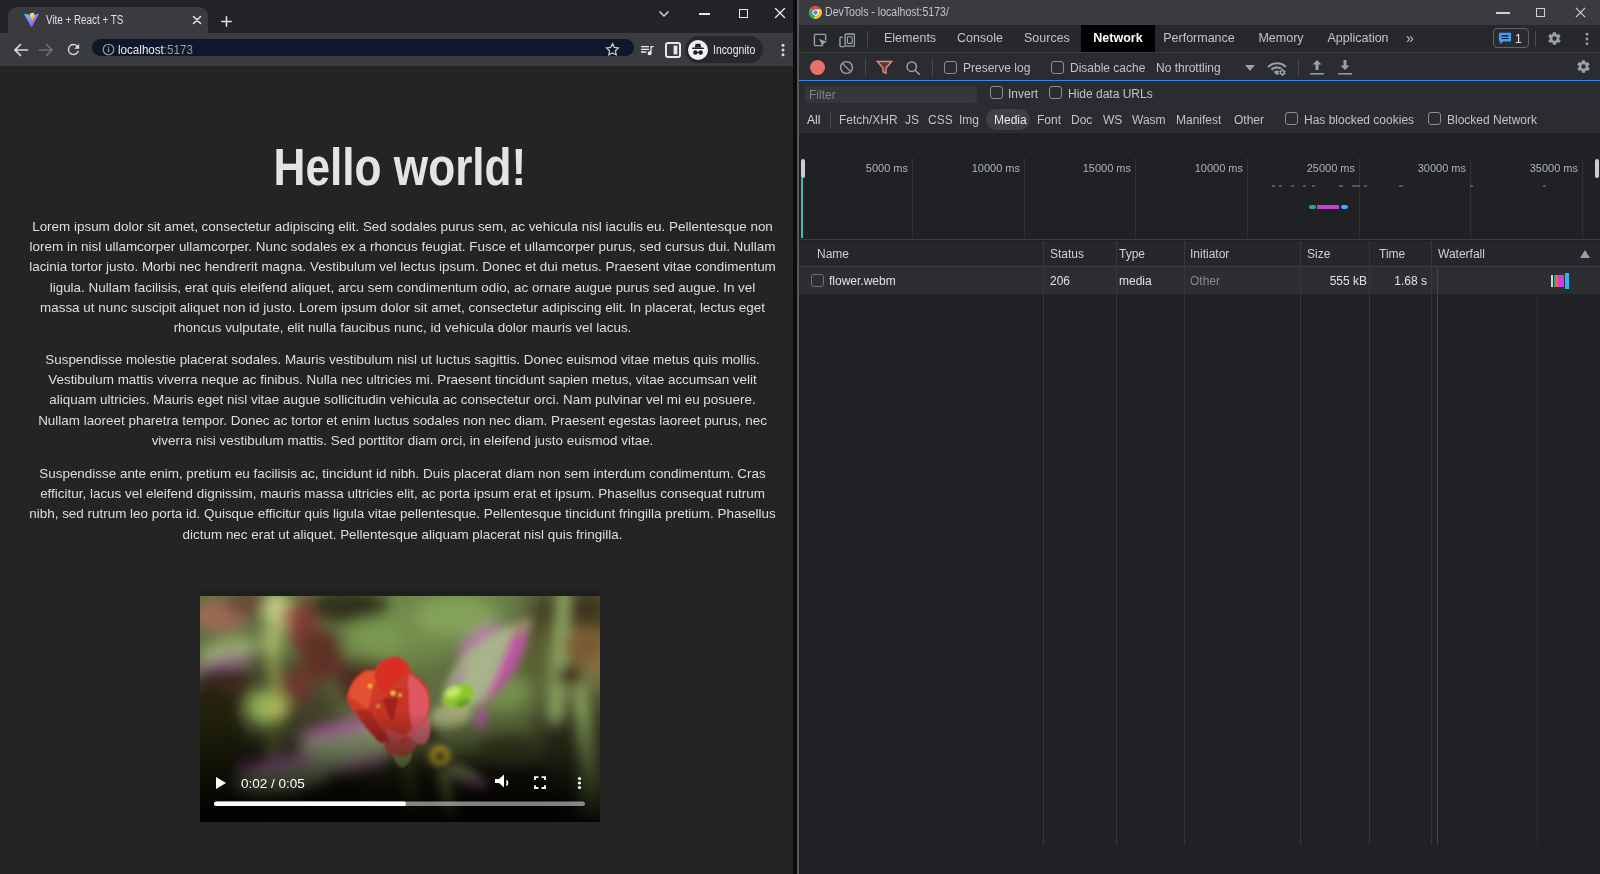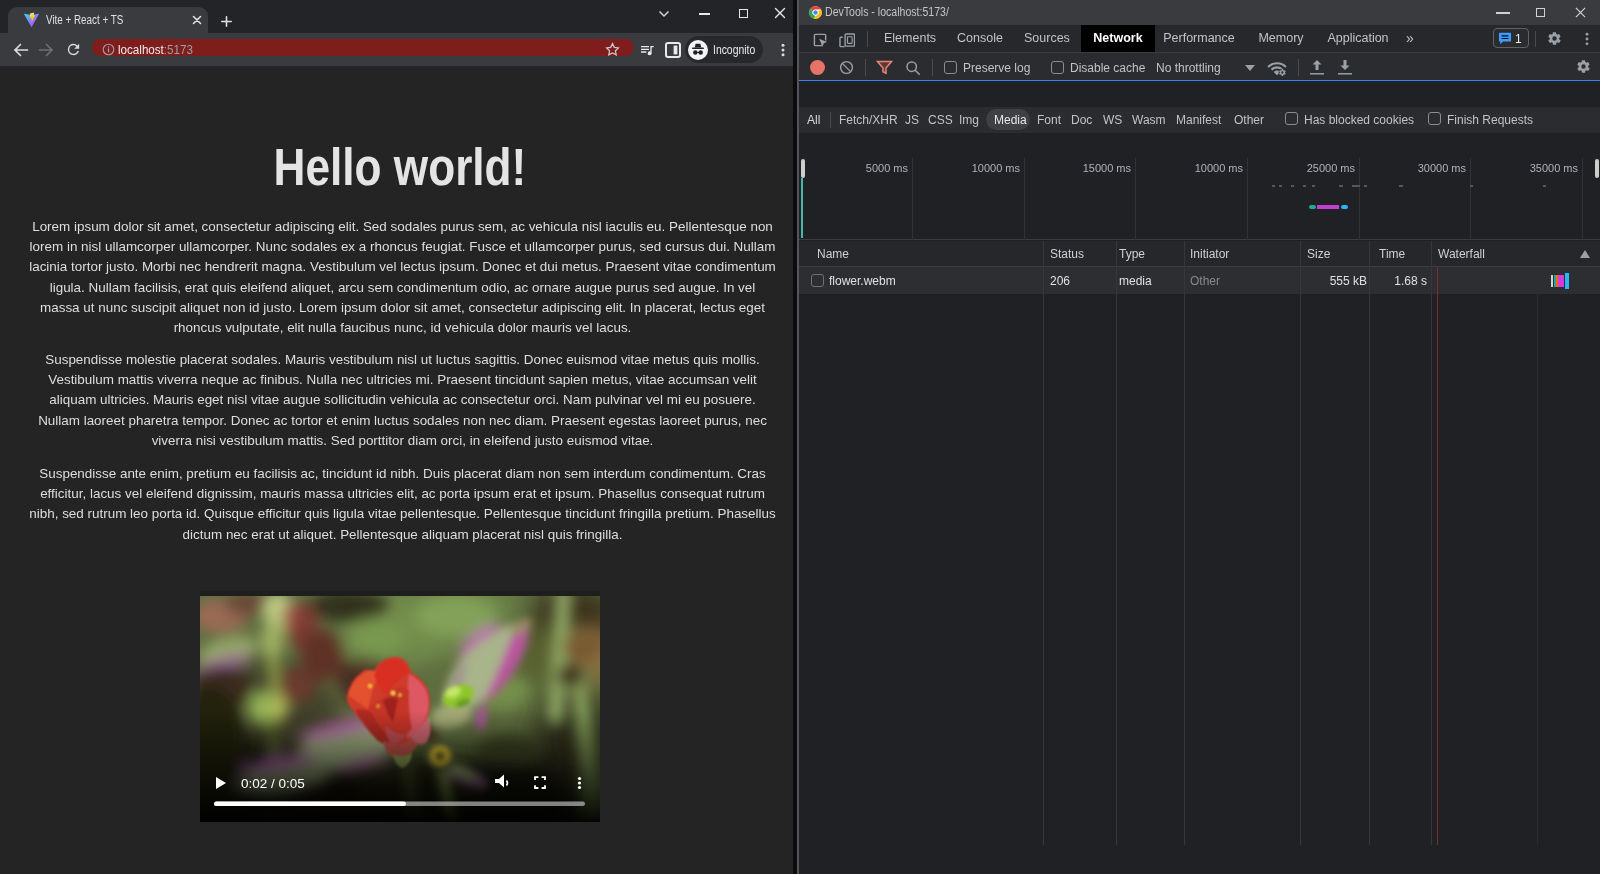--- a/index.html
+++ b/index.html
@@ -6,21 +6,21 @@
 html,body { width:1600px; height:874px; overflow:hidden; background:#0c0c0d; font-family:"Liberation Sans", sans-serif; }
 .abs { position:absolute; }
 
 #lwin { position:absolute; left:0; top:0; width:793px; height:874px; background:#242424; }
 #ltitle { position:absolute; left:0; top:0; width:793px; height:33px; background:#232427;text-align:right; }
 #ltab { position:absolute; left:8px; top:7px; width:200px; height:26px; background:#393b3e; border-radius:9px 9px 0 0; }
 #ltab .title { position:absolute; left:38px; top:6px; font-size:12px; color:#dfe1e4; transform:scaleX(0.82); transform-origin:0 50%; white-space:nowrap; }
 #ltab .cx { position:absolute; left:182px; top:6px; width:14px; height:14px; color:#dfe1e4; }
 #ltoolbar { position:absolute; left:0; top:33px; width:793px; height:33px; background:#393b3e; }
 #lcontent { position:absolute; left:0; top:66px; width:793px; height:808px; background:#242424; }
-#urlpill { position:absolute; left:92px; top:6px; width:542px; height:17px; border-radius:11px; background:#7f1d1d; }
+#urlpill { position:absolute; left:92px; top:6px; width:542px; height:17px; border-radius:11px; background:#0f172a; }
 #incog { position:absolute; left:685px; top:3px; width:78px; height:27px; border-radius:14px; background:#27282b; }
 h1.hello { position:absolute; left:3px; top:74px; line-height:56px; width:793px; text-align:center; font-size:51px; font-weight:bold; color:#e4e4e4; letter-spacing:0px; }
 .para { position:absolute; left:27px; width:751px; text-align:center; transform:scaleX(0.995); font-size:13.5px; line-height:20.2px; color:#dedede; }
 #video { position:absolute; left:200px; top:530px; width:400px; height:226px; background:#000; }
 
 #rwin { position:absolute; left:797px; top:0; width:803px; height:874px; background:#202124; border-left:2px solid #55565a;padding-left:12px; }
 #rtitle { position:absolute; left:0; top:0; width:801px; height:25px; background:#3a3b3e; }
 #rtitle .t { position:absolute; left:26px; top:5px; font-size:12px; color:#c3c5c8; transform:scaleX(0.88); transform-origin:0 50%; white-space:nowrap; }
 #rtabs { position:absolute; left:0; top:25px; width:801px; height:28px; background:#27282b; border-bottom:1px solid #3c3d40; }
 .dtab { position:absolute; top:0; height:27px; line-height:27px; font-size:12.5px; color:#c0c3c7; text-align:center; }
@@ -359,39 +359,47 @@
         <path stroke="#9aa0a6" stroke-width="1.5" d="M1 13.8h14"></path>
       </svg>
     <svg class="abs" style="left:538px;top:7px" width="16" height="15" viewBox="0 0 16 15">
         <path fill="#9aa0a6" d="M8 10L12.5 5.5h-3V0h-3v5.5h-3z"></path>
         <path stroke="#9aa0a6" stroke-width="1.5" d="M1 13.8h14"></path>
       </svg>
     <svg class="abs" style="left:777px;top:6px" width="15" height="15" viewBox="0 0 24 24">
         <path fill="#9aa0a6" d="M19.4 13a7.6 7.6 0 0 0 .1-1 7.6 7.6 0 0 0-.1-1l2.1-1.7c.2-.2.3-.5.1-.7l-2-3.5c-.1-.2-.4-.3-.6-.2l-2.5 1a7.3 7.3 0 0 0-1.7-1l-.4-2.6c0-.3-.3-.4-.5-.4h-4c-.2 0-.5.1-.5.4l-.4 2.6a7.3 7.3 0 0 0-1.7 1l-2.5-1c-.2-.1-.5 0-.6.2l-2 3.5c-.2.2-.1.5.1.7L4.5 11a7.6 7.6 0 0 0-.1 1 7.6 7.6 0 0 0 .1 1l-2.1 1.7c-.2.2-.3.5-.1.7l2 3.5c.1.2.4.3.6.2l2.5-1a7.3 7.3 0 0 0 1.7 1l.4 2.6c0 .3.3.4.5.4h4c.2 0 .5-.1.5-.4l.4-2.6a7.3 7.3 0 0 0 1.7-1l2.5 1c.2.1.5 0 .6-.2l2-3.5c.2-.2.1-.5-.1-.7L19.4 13zM12 15.5a3.5 3.5 0 1 1 0-7 3.5 3.5 0 0 1 0 7z"></path>
       </svg>
   </div>
+  <div id="rfilterrow">
+    <div class="abs" style="left:6px;top:5px;width:172px;height:17px;background:#36373b;border-radius:3px"></div>
+    <div class="abs" style="left:10px;top:7px;font-size:12px;color:#80868b">Filter</div>
+    <div class="cb" style="left:191px;top:5px"></div>
+    <div class="lbl" style="left:209px;top:6px">Invert</div>
+    <div class="cb" style="left:250px;top:5px"></div>
+    <div class="lbl" style="left:269px;top:6px">Hide data URLs</div>
+  </div>
   <div id="rtypes">
     <div class="lbl" style="left:8px;top:6px;color:#d6d8da">All</div>
     <div class="vsep" style="left:31px;top:5px;height:16px"></div>
     <div class="lbl" style="left:40px;top:6px">Fetch/XHR</div>
     <div class="lbl" style="left:106px;top:6px">JS</div>
     <div class="lbl" style="left:129px;top:6px">CSS</div>
     <div class="lbl" style="left:160px;top:6px">Img</div>
     <div class="abs" style="left:187px;top:2px;width:44px;height:21px;background:#3f4043;border-radius:11px"></div>
     <div class="lbl" style="left:195px;top:6px;color:#e6e7e9">Media</div>
     <div class="lbl" style="left:238px;top:6px">Font</div>
     <div class="lbl" style="left:272px;top:6px">Doc</div>
     <div class="lbl" style="left:304px;top:6px">WS</div>
     <div class="lbl" style="left:333px;top:6px">Wasm</div>
     <div class="lbl" style="left:377px;top:6px">Manifest</div>
     <div class="lbl" style="left:435px;top:6px">Other</div>
     <div class="cb" style="left:486px;top:5px"></div>
     <div class="lbl" style="left:505px;top:6px">Has blocked cookies</div>
     <div class="cb" style="left:629px;top:5px"></div>
-    <div class="lbl" style="left:648px;top:6px">Finish Requests</div>
+    <div class="lbl" style="left:648px;top:6px">Blocked Network</div>
   </div>
   <div id="roverview">
     <div class="gridline" style="left:113px;top:0;height:82px"></div>
     <div class="gridline" style="left:225px;top:0;height:82px"></div>
     <div class="gridline" style="left:336px;top:0;height:82px"></div>
     <div class="gridline" style="left:448px;top:0;height:82px"></div>
     <div class="gridline" style="left:560px;top:0;height:82px"></div>
     <div class="gridline" style="left:671px;top:0;height:82px"></div>
     <div class="gridline" style="left:783px;top:0;height:82px"></div>
     <div class="glabel" style="right:692px;top:4px">5000 ms</div>

